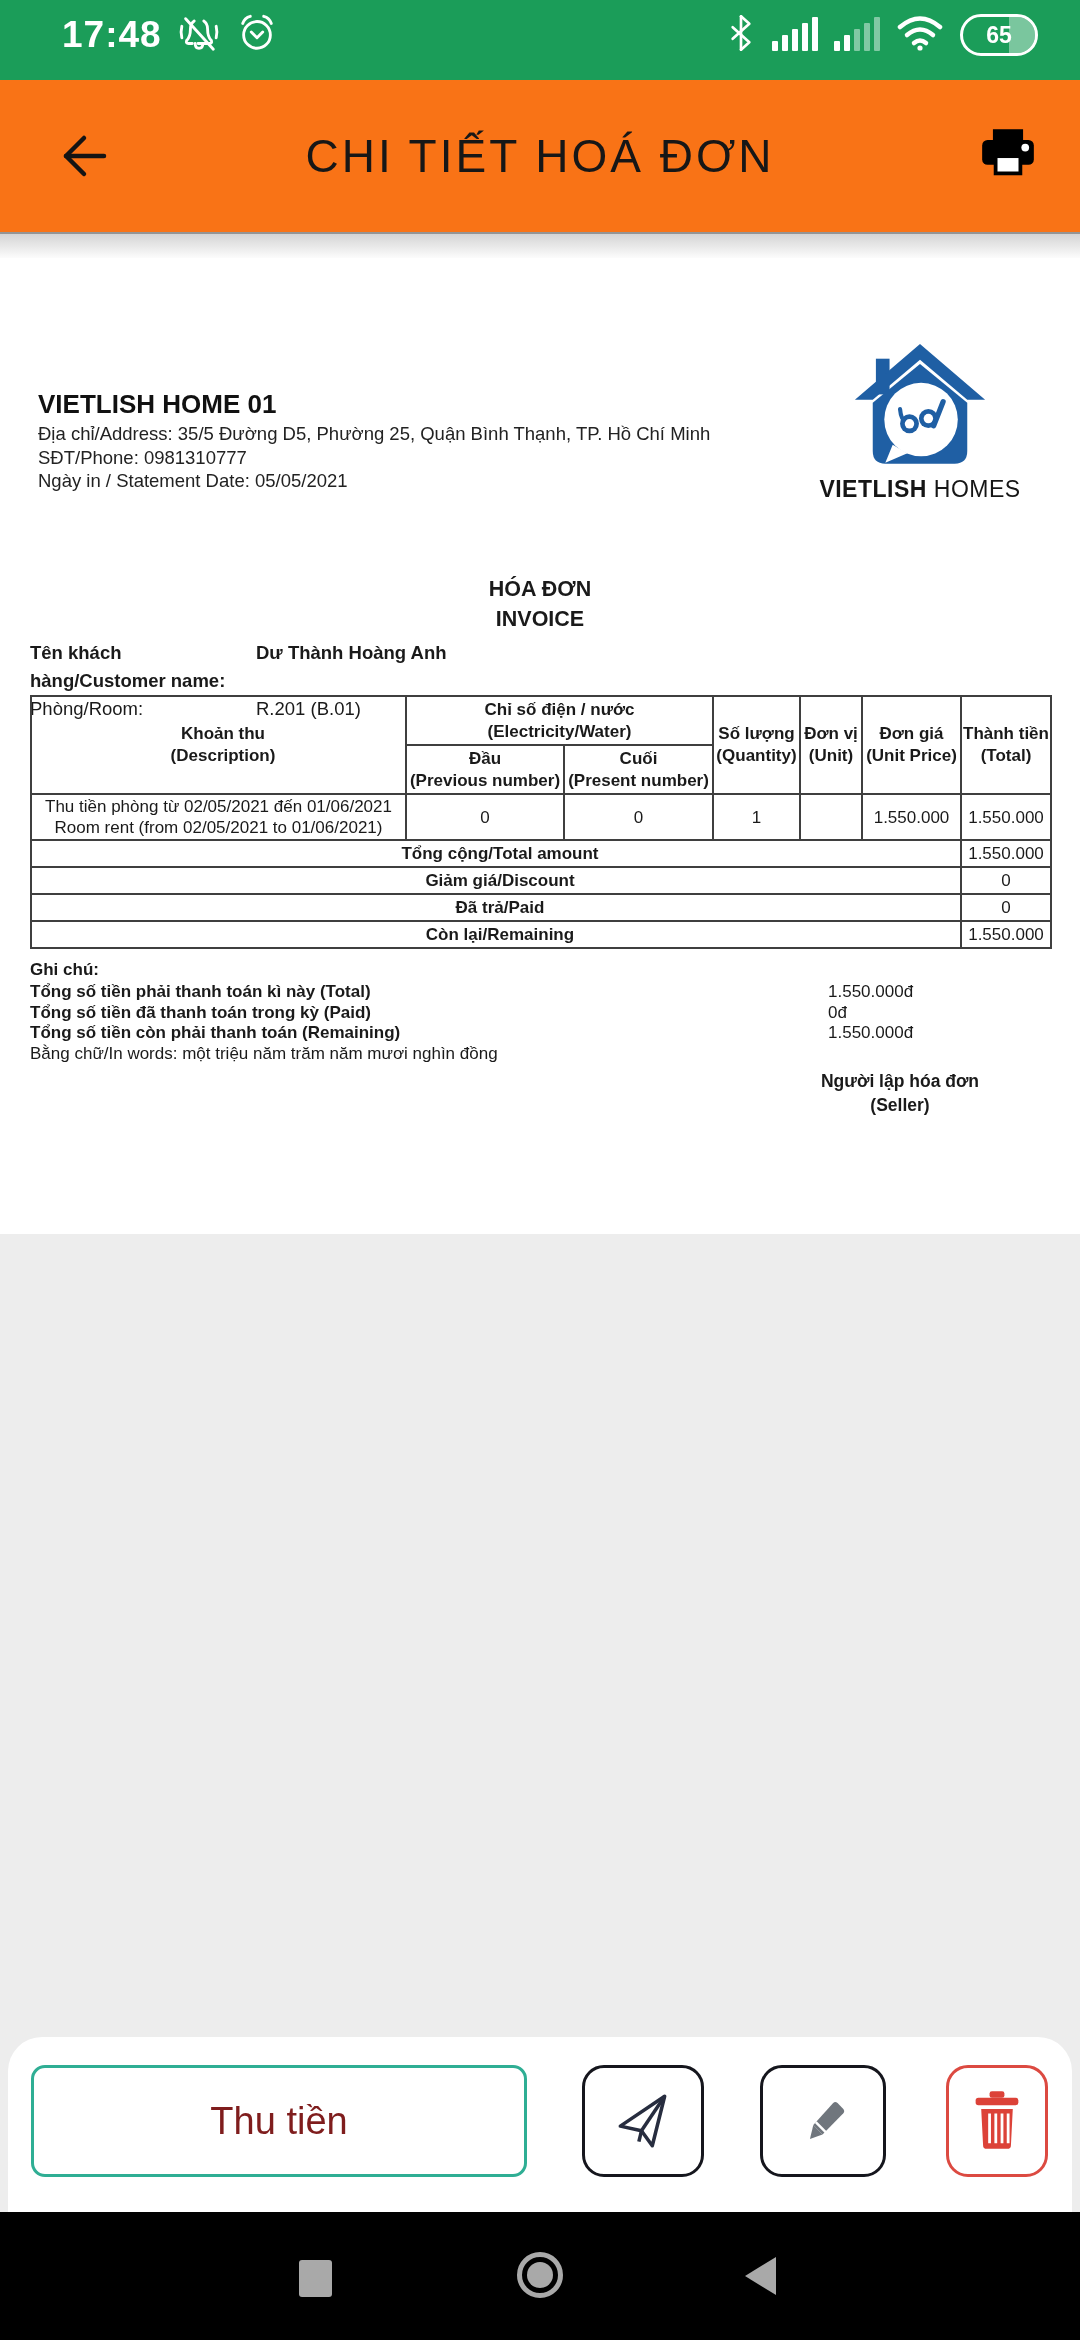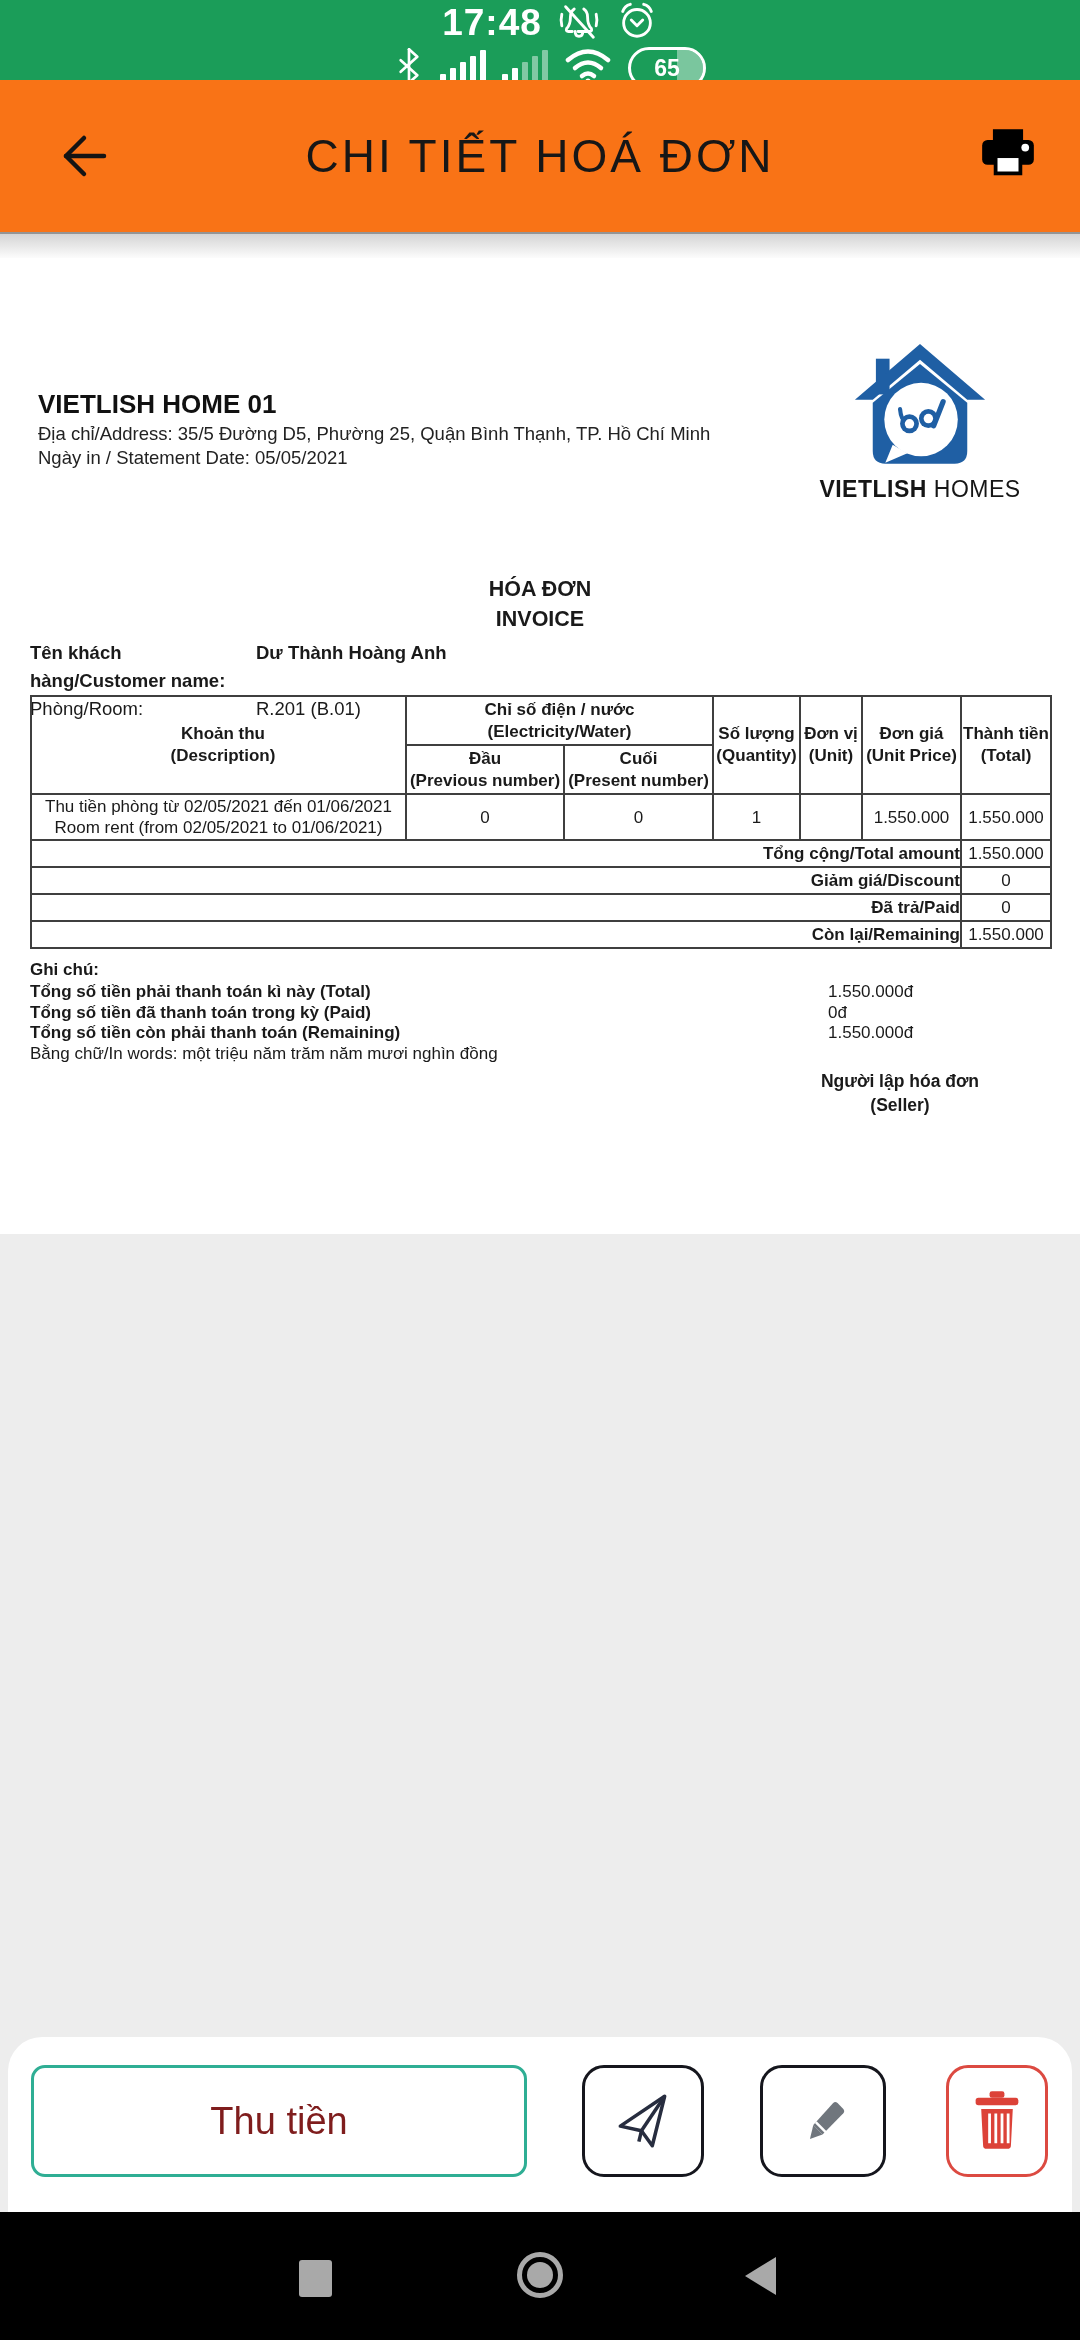--- a/index.html
+++ b/index.html
@@ -8,21 +8,21 @@
     font-family: "Liberation Sans", "DejaVu Sans", sans-serif;
     background:#ededed;
     position:relative;
     overflow:hidden;
     color:#1a1a1a;
   }
   
   .status-bar {
     position:absolute; top:0; left:0; width:1080px; height:80px;
     background:#1b9d59; display:flex; align-items:center; justify-content:space-between;
-    padding:0 42px 10px 62px; color:#fff;flex-direction:column;
+    padding:0 42px 10px 62px; color:#fff;
   }
   .sb-group { display:flex; align-items:center; gap:16px; }
   .sb-time { font-size:37px; font-weight:bold; letter-spacing:1px; }
   .battery-pill {
     position:relative; width:78px; height:42px; border:3px solid #fff; border-radius:21px;
     display:flex; align-items:center; justify-content:center; overflow:hidden;
   }
   .battery-fill { position:absolute; right:0; top:0; height:100%; width:36%; background:rgba(255,255,255,.42); }
   .battery-num { position:relative; font-size:23px; font-weight:bold; color:#fff; }
   
@@ -60,21 +60,21 @@
     border-collapse:collapse; table-layout:fixed; font-size:17px; }
   table.inv th, table.inv td { border:2px solid #3f3f3f; vertical-align:middle; }
   table.inv th { font-weight:bold; text-align:center; line-height:22px; }
   th.desc-h { text-align:left; padding-left:9px; }
   tr.tier { height:49px; }
   tr.data-row { height:46px; }
   tr.data-row td { text-align:center; line-height:21px; }
   td.desc-c { text-align:left; }
   tr.sum-row { height:27px; }
   tr.sum-row td { line-height:22px; }
-  td.sum-label { font-weight:bold; text-align:right; padding-left:8px; }
+  td.sum-label { font-weight:bold; text-align:center; padding-left:8px; }
   td.sum-value { text-align:center; }
   
   .notes { position:absolute; left:30px; top:700px; width:1000px; font-size:17px; }
   .notes-title { font-weight:bold; line-height:24px; }
   .note-line { position:relative; line-height:20.5px; }
   .note-line .nl { font-weight:bold; }
   .note-line .nv { position:absolute; left:798px; top:0; font-weight:normal; }
   .in-words { line-height:20.5px; }
   .seller { position:absolute; left:760px; top:811px; width:280px; text-align:center;
     font-size:17.5px; font-weight:bold; line-height:24px; }
@@ -191,20 +191,21 @@
     </svg>
   </span>
 </div>
 <div class="header-shadow"></div>
 
 <div class="document">
 
   <div class="company">
     <div class="company-name">VIETLISH HOME 01</div>
     <div class="company-line">Địa chỉ/Address: 35/5 Đường D5, Phường 25, Quận Bình Thạnh, TP. Hồ Chí Minh</div>
+    <div class="company-line">SĐT/Phone: 0981310777</div>
     <div class="company-line">Ngày in / Statement Date: 05/05/2021</div>
   </div>
 
   <div class="logo">
     <svg width="132" height="126" viewBox="0 0 124 120">
       <rect x="20" y="14" width="13" height="34" fill="#1f5fa4"></rect>
       <path d="M62 0 L124 53 L107 53 L62 15 L17 53 L0 53 Z" fill="#1f5fa4"></path>
       <path d="M17 56 L62 19 L107 56 V102 Q107 114 95 114 H29 Q17 114 17 102 Z" fill="#1f5fa4"></path>
       <circle cx="63" cy="72" r="35" fill="#fff"></circle>
       <path d="M36 96 L29 113 L50 104 Z" fill="#fff"></path>

